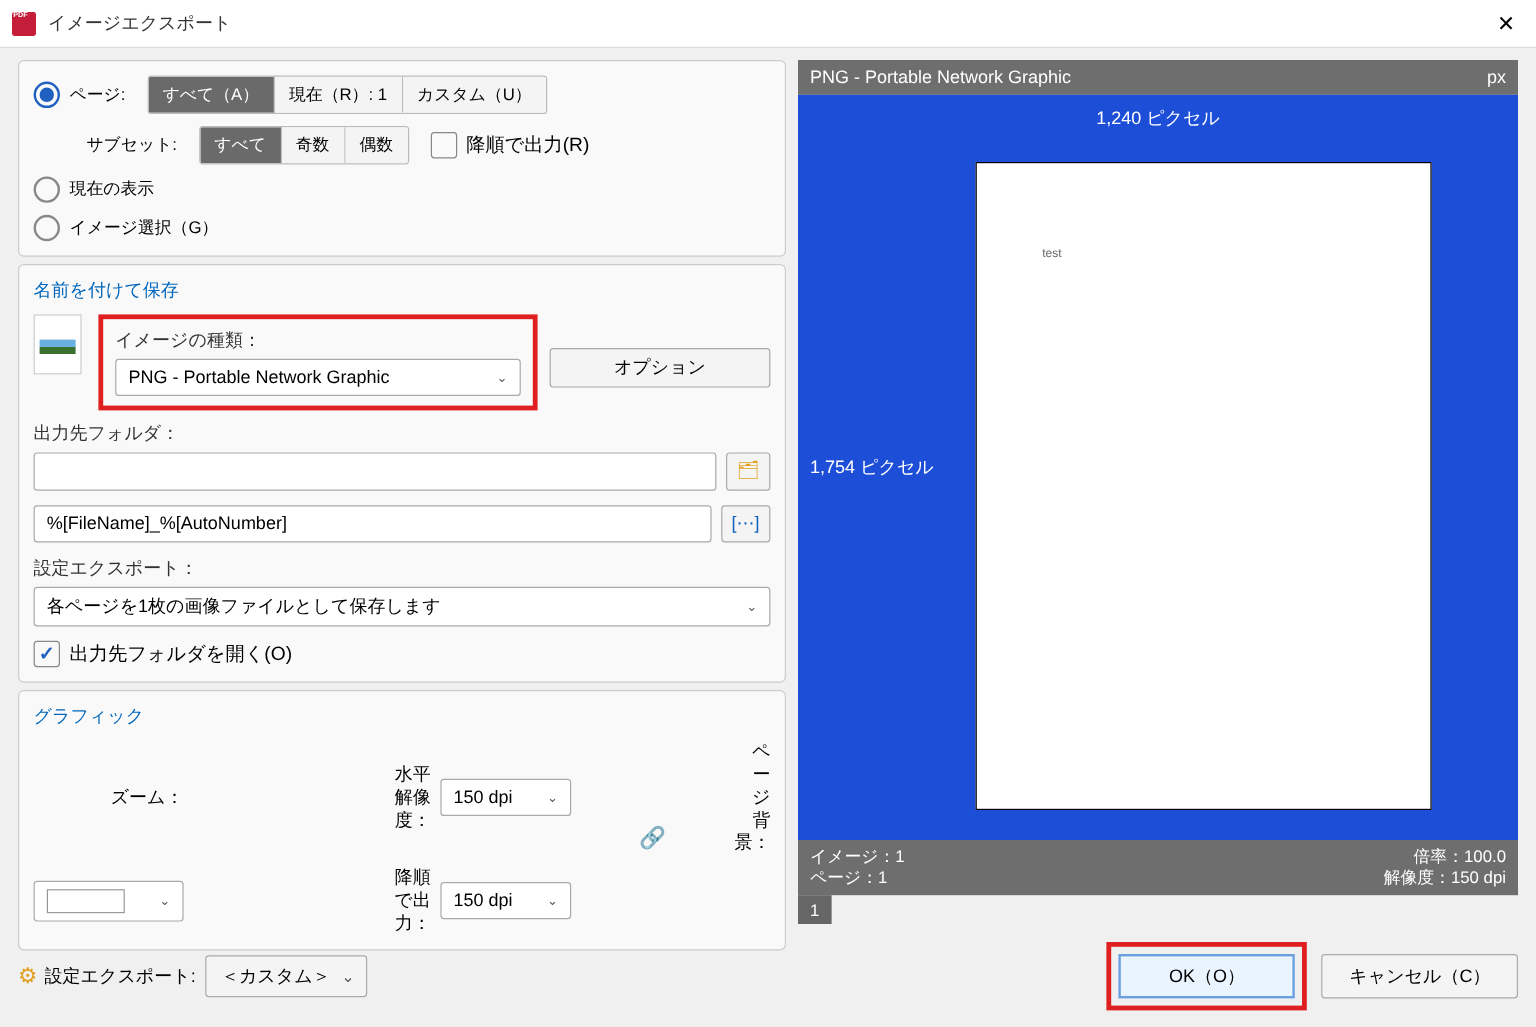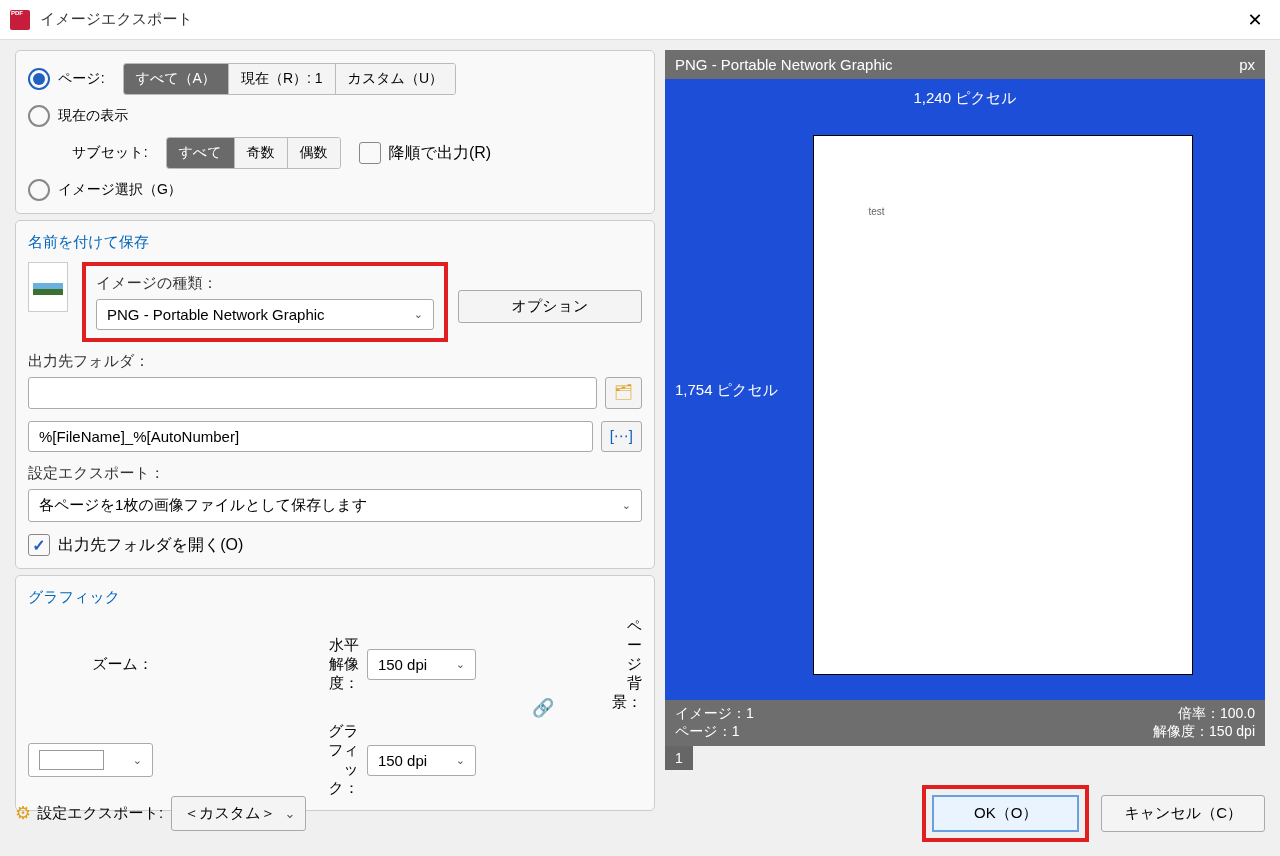--- a/index.html
+++ b/index.html
@@ -91,38 +91,38 @@
     <div class="groupbox">
 
       <div class="row">
         <span class="radio-circle checked"></span>
         <span class="radio-label">ページ:</span>
         <span class="seg-group">
           <span class="seg-btn active">すべて（A）</span>
           <span class="seg-btn">現在（R）: 1</span>
           <span class="seg-btn">カスタム（U）</span>
         </span>
-      </div>
-
-      <div class="row">
-        <span class="radio-circle"></span>
-        <span class="radio-label">現在の表示</span>
       </div>
 
       <div class="row" style="padding-left: 44px;">
         <span class="radio-label">サブセット:</span>
         <span class="seg-group">
           <span class="seg-btn active">すべて</span>
           <span class="seg-btn">奇数</span>
           <span class="seg-btn">偶数</span>
         </span>
         <span style="width: 18px;"></span>
         <span class="check"></span>
         <span><span>降順で出力(R)</span></span>
       </div>
+
+      <div class="row">
+        <span class="radio-circle"></span>
+        <span class="radio-label">現在の表示</span>
+      </div>
       <div class="row" style="margin-bottom: 0;">
         <span class="radio-circle"></span>
         <span class="radio-label">イメージ選択（G）</span>
       </div>
     </div>
 
     <div class="groupbox">
       <div class="groupbox-title">名前を付けて保存</div>
 
       <div class="row" style="align-items: flex-start;">
@@ -179,21 +179,21 @@
           <span class="chev">⌄</span>
         </div>
         <div class="link-icon">🔗</div>
 
         <div class="graphics-label">ページ背景：</div>
         <div class="select">
           <span class="color-swatch"></span>
           <span class="chev">⌄</span>
         </div>
         <div></div>
-        <div class="graphics-label">グラフィック：</div>
+        <div class="graphics-label">降順で出力：</div>
         <div class="select">
           <span>150 dpi</span>
           <span class="chev">⌄</span>
         </div>
       </div>
     </div>
 
   </div>
 
   <div class="right-col">

